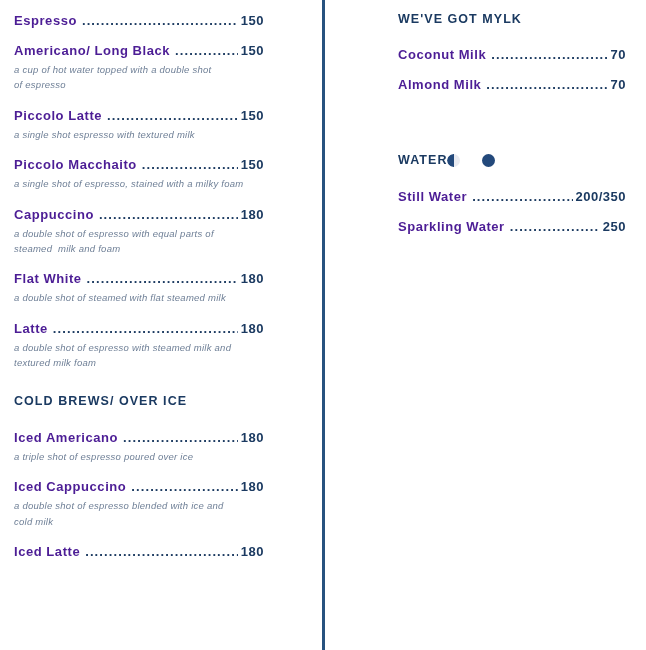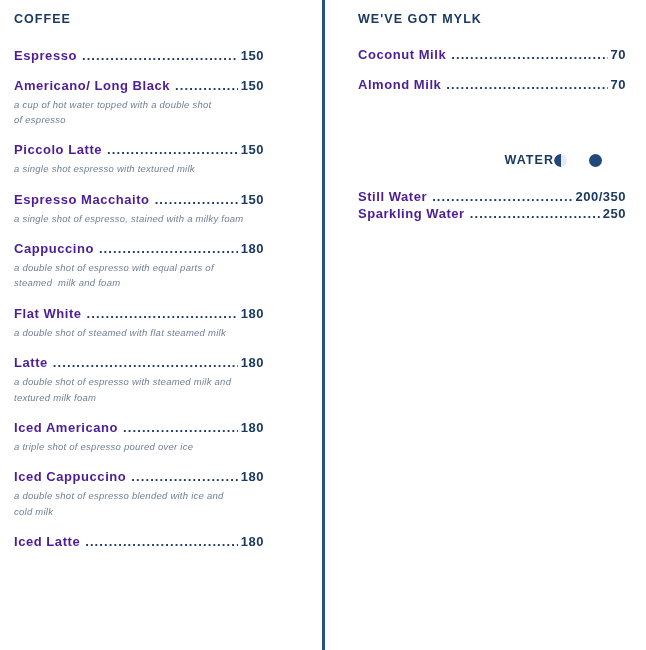--- a/index.html
+++ b/index.html
@@ -33,21 +33,21 @@
     position: relative;
   }
 
   .col-left {
     width: 322px;
     padding: 13px 58px 0 14px;
   }
 
   .col-right {
     width: 324px;
-    padding: 13px 20px 0 36px;
+    padding: 13px 20px 0 76px;
   }
 
   
   .section-title {
     font-size: 12.5px;
     font-weight: bold;
     color: #1b3a61;
     letter-spacing: 1.05px;
     line-height: 1;
     margin-bottom: 22px;
@@ -58,21 +58,21 @@
   }
 
   .section-title.cold {
     margin-top: 25px;
     margin-bottom: 22px;
   }
 
   .water-head {
     display: flex;
     align-items: center;
-    justify-content: flex-end;
+    justify-content: flex-start;
     margin-top: 62px;
     margin-bottom: 22px;
   }
   .water-head .section-title { margin-bottom: 0; }
 
   .serving-icons {
     display: flex;
     align-items: center;
     gap: 22px;
     padding-right: 24px;
@@ -188,21 +188,20 @@
   .legend .icon-half::before { border-radius: 12px 0 0 12px; }
 </style>
 </head>
 <body>
 
 <div class="menu">
 
   <div class="divider"></div>
 
   <div class="col col-left">
-    <div class="section-title">COFFEE</div>
 
 
     <div>
       <div class="item with-desc">
         <div class="item-row">
           <span class="item-name">Espresso</span>
           <span class="leader">......................................................................................................</span>
           <span class="price">150</span>
         </div>
       </div>
@@ -221,21 +220,21 @@
         <div class="item-row">
           <span class="item-name">Piccolo Latte</span>
           <span class="leader">......................................................................................................</span>
           <span class="price">150</span>
         </div>
         <div class="item-desc">a single shot espresso with textured milk</div>
       </div>
 
       <div class="item with-desc">
         <div class="item-row">
-          <span class="item-name">Espresso Macchaito</span>
+          <span class="item-name">Piccolo Macchaito</span>
           <span class="leader">......................................................................................................</span>
           <span class="price">150</span>
         </div>
         <div class="item-desc">a single shot of espresso, stained with a milky foam</div>
       </div>
 
       <div class="item with-desc">
         <div class="item-row">
           <span class="item-name">Cappuccino</span>
           <span class="leader">......................................................................................................</span>
@@ -258,20 +257,21 @@
         <div class="item-row">
           <span class="item-name">Latte</span>
           <span class="leader">......................................................................................................</span>
           <span class="price">180</span>
         </div>
         <div class="item-desc">a double shot of espresso with steamed milk and
 textured milk foam</div>
       </div>
     </div>
 
+    <div class="section-title cold">COLD BREWS/ OVER ICE</div>
 
     <div>
       <div class="item with-desc">
         <div class="item-row">
           <span class="item-name">Iced Americano</span>
           <span class="leader">......................................................................................................</span>
           <span class="price">180</span>
         </div>
         <div class="item-desc">a triple shot of espresso poured over ice</div>
       </div>
@@ -320,21 +320,21 @@
 
     <div class="water-head">
       <div class="section-title">WATER</div>
       <div class="serving-icons">
         <span class="icon-half"></span>
         <span class="icon-full"></span>
       </div>
     </div>
 
     <div>
-      <div class="item" style="margin-bottom:2px">
+      <div class="item" style="margin-bottom:15px">
         <div class="item-row">
           <span class="item-name">Still Water</span>
           <span class="leader">......................................................................................................</span>
           <span class="price">200/350</span>
         </div>
       </div>
       <div class="item">
         <div class="item-row">
           <span class="item-name">Sparkling Water</span>
           <span class="leader">......................................................................................................</span>

